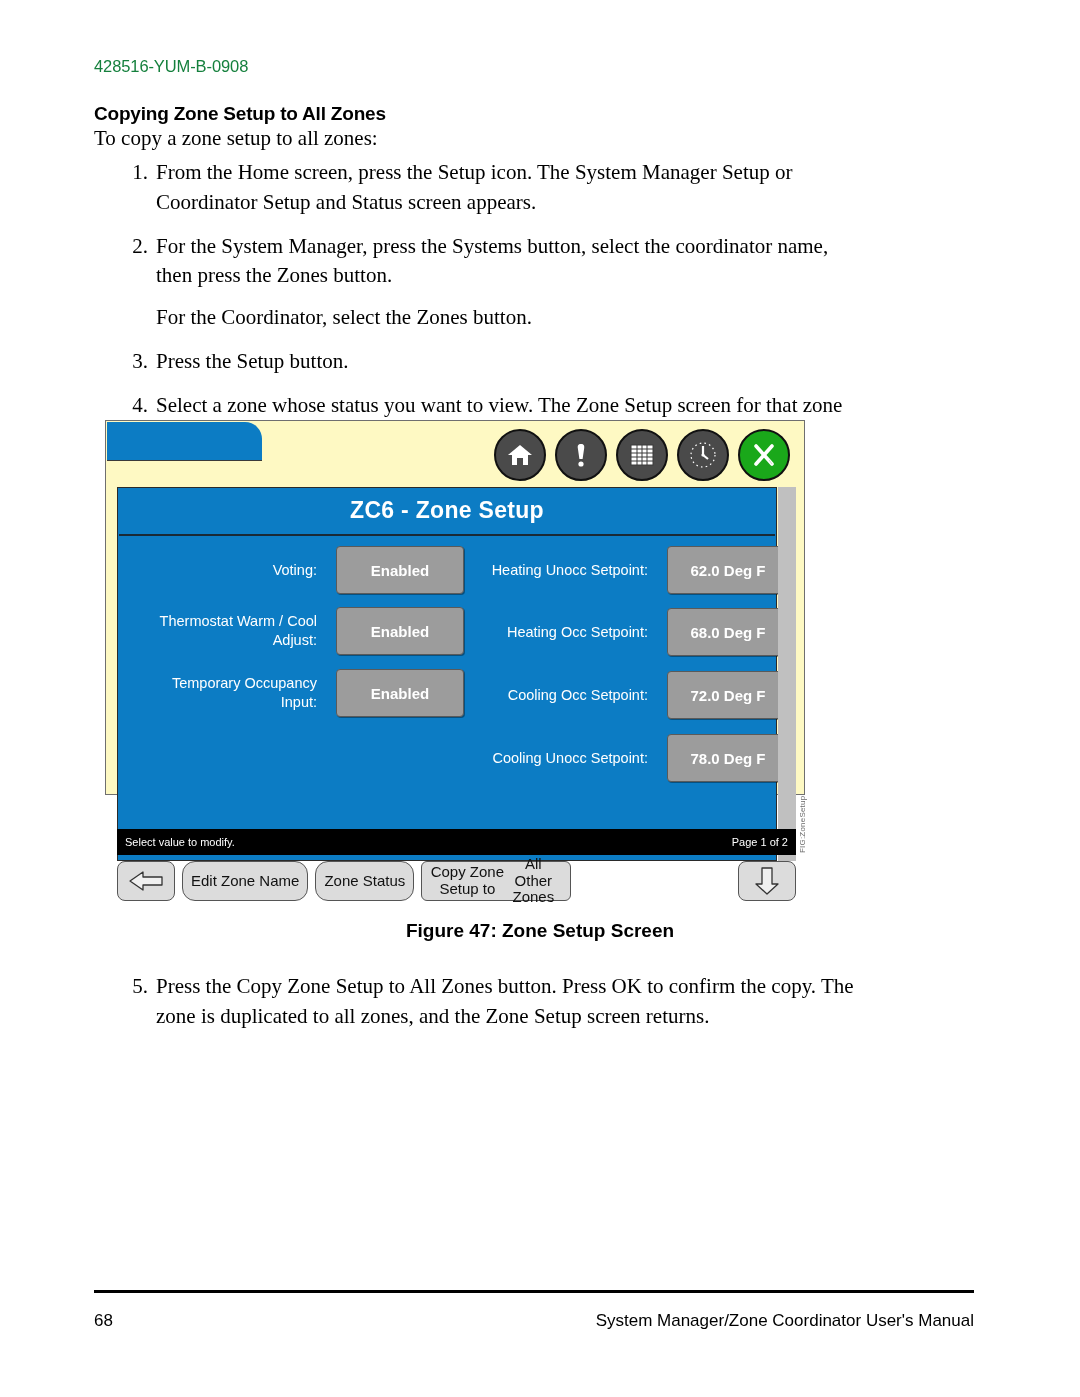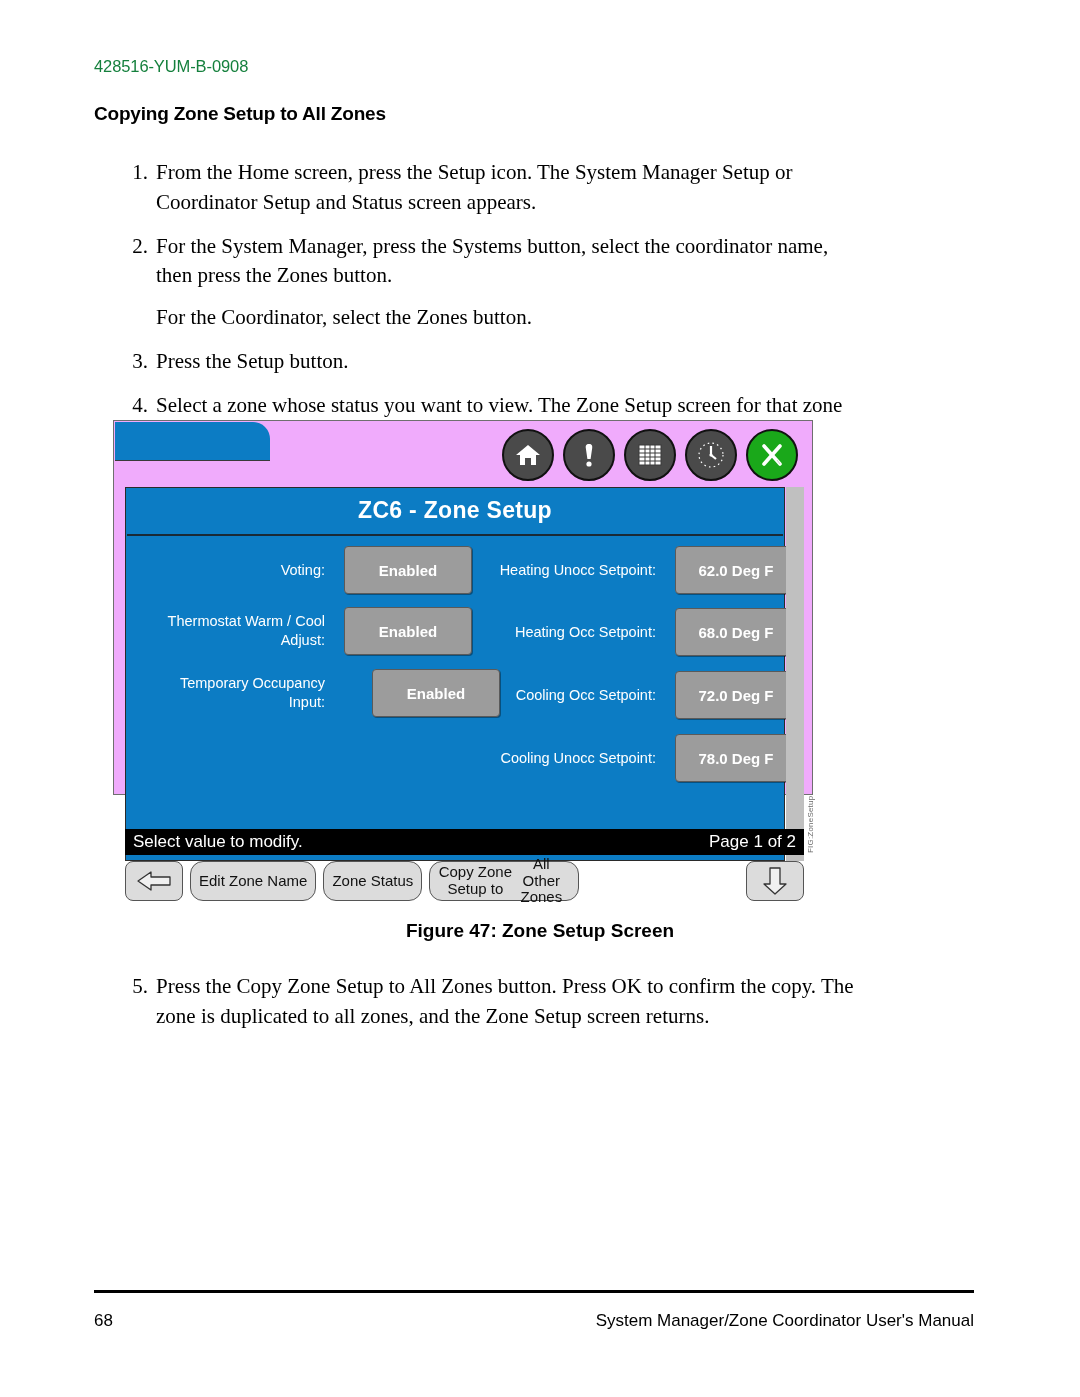--- a/index.html
+++ b/index.html
@@ -104,25 +104,25 @@
   .figure {
     position: absolute;
     left: 105px;
     top: 420px;
     width: 710px;
     height: 488px;
   }
 
   .device {
     position: absolute;
-    left: 8px;
+    left: 0;
     top: 0;
     width: 700px;
     height: 375px;
-    background: #f0abfc;
+    background: #fef9c3;
     border: 1px solid #6f6f6f;
     box-sizing: border-box;
   }
 
   
   .tab {
     position: absolute;
     left: 1px;
     top: 1px;
     width: 155px;
@@ -245,21 +245,21 @@
   
   .statusbar {
     position: absolute;
     left: 11px;
     top: 408px;
     width: 679px;
     height: 26px;
     background: #000000;
     color: #ffffff;
     font-family: "Liberation Sans", sans-serif;
-    font-size: 17px;
+    font-size: 11px;
     display: flex;
     align-items: center;
     justify-content: space-between;
     padding: 0 8px;
     box-sizing: border-box;
   }
 
   
   .buttonbar {
     position: absolute;
@@ -281,21 +281,21 @@
     display: flex;
     align-items: center;
     justify-content: center;
     text-align: center;
     height: 40px;
     box-sizing: border-box;
     line-height: 1.12;
     padding: 8px 8px;
   }
   .btn.arrow { width: 58px; border-radius: 8px; }
-  .btn.wide2 { width: 150px; }
+  .btn.wide2 { width: 150px; border-radius: 6px; }
   .btn.spacer-push { margin-left: auto; }
 
   .fig-code {
     position: absolute;
     left: 692px;
     top: 432px;
     width: 14px;
     font-family: "Liberation Sans", sans-serif;
     font-size: 8px;
     color: #6a6a6a;
@@ -342,20 +342,21 @@
 </style>
 </head>
 <body>
 
 <div class="page">
 
   <div class="doc-id">428516-YUM-B-0908</div>
 
   <h1 class="section-title">Copying Zone Setup to All Zones</h1>
 
+  <div class="intro">To copy a zone setup to all zones:</div>
 
   <ol class="steps">
     <li>
       <span class="num">1.</span>
       <span>From the Home screen, press the Setup icon. The System Manager Setup or Coordinator Setup and Status screen appears.</span>
     </li>
     <li>
       <span class="num">2.</span>
       <span>For the System Manager, press the Systems button, select the coordinator name, then press the Zones button.</span>
       <span class="sub">For the Coordinator, select the Zones button.</span>
@@ -436,21 +437,21 @@
 
           <div class="col-left">
             <div class="field-row" style="left:14px; top:8px;">
               <div class="field-label">Voting:</div>
               <div class="field-value">Enabled</div>
             </div>
             <div class="field-row" style="left:14px; top:69px;">
               <div class="field-label">Thermostat Warm / Cool Adjust:</div>
               <div class="field-value">Enabled</div>
             </div>
-            <div class="field-row" style="left:14px; top:131px;gap:28px;">
+            <div class="field-row" style="left:14px; top:131px;">
               <div class="field-label">Temporary Occupancy Input:</div>
               <div class="field-value">Enabled</div>
             </div>
           </div>
 
           <div class="col-right">
             <div class="field-row" style="left:355px; top:8px;">
               <div class="field-label">Heating Unocc Setpoint:</div>
               <div class="field-value">62.0 Deg F</div>
             </div>

